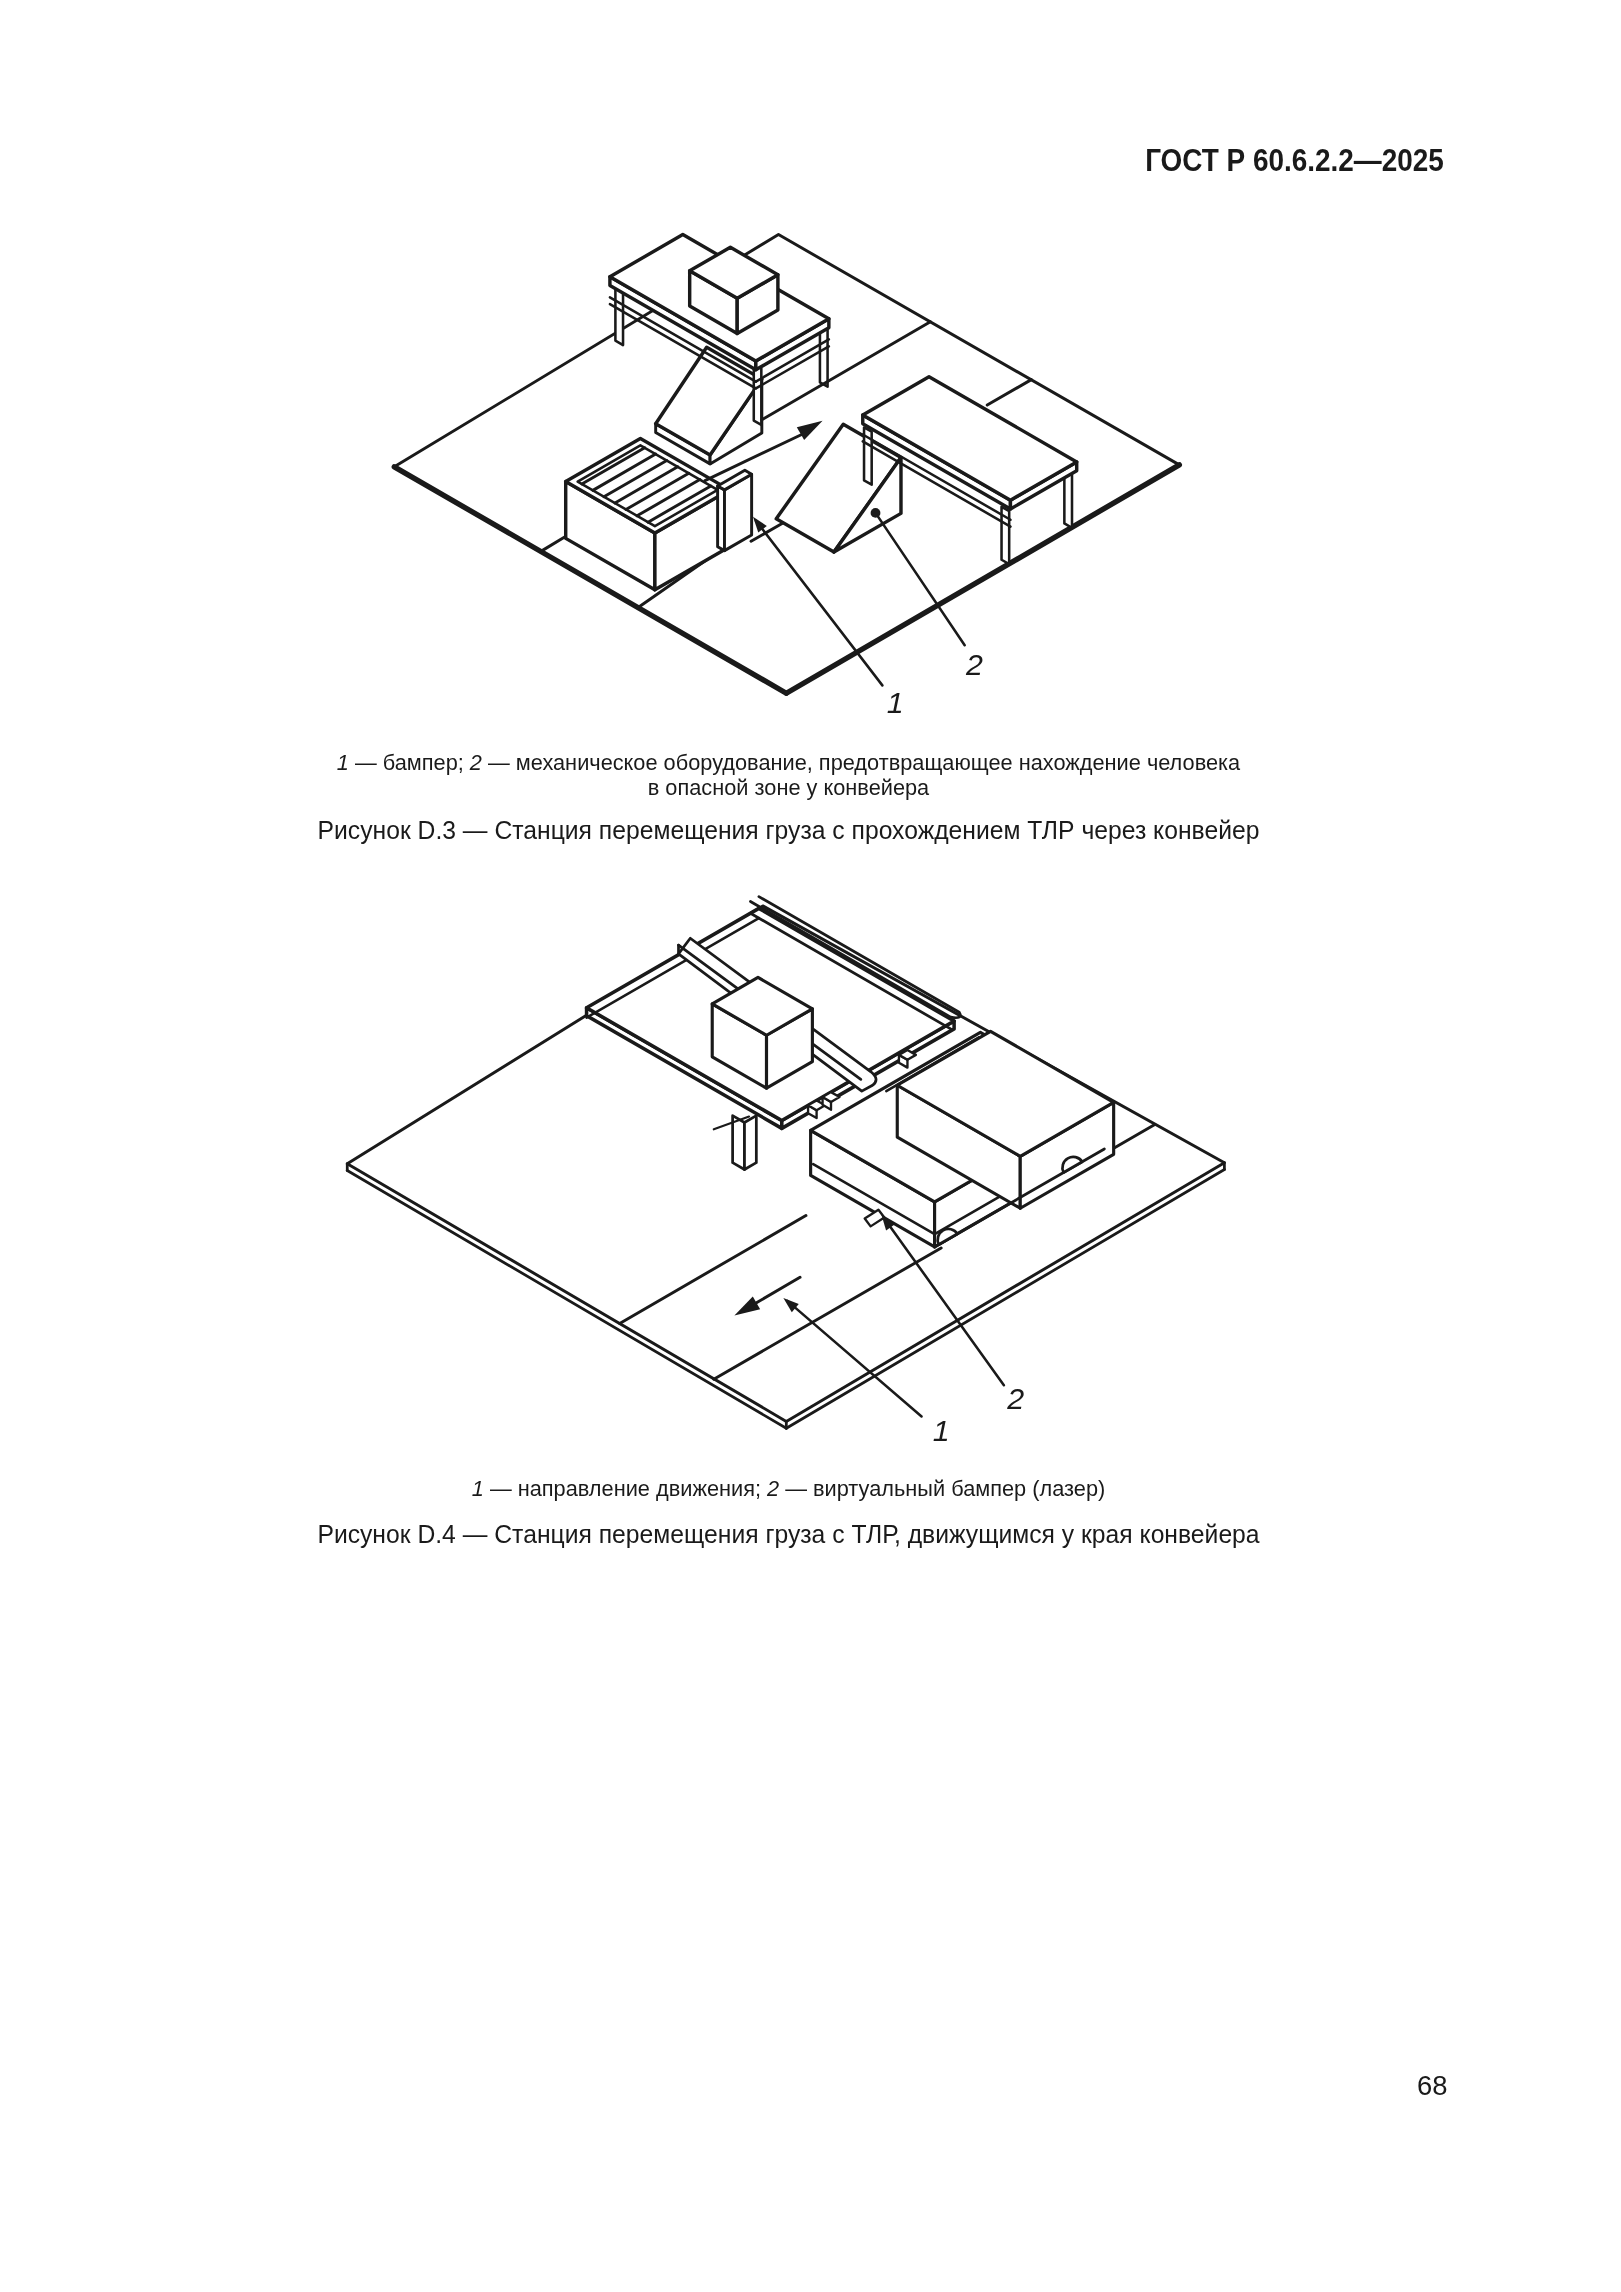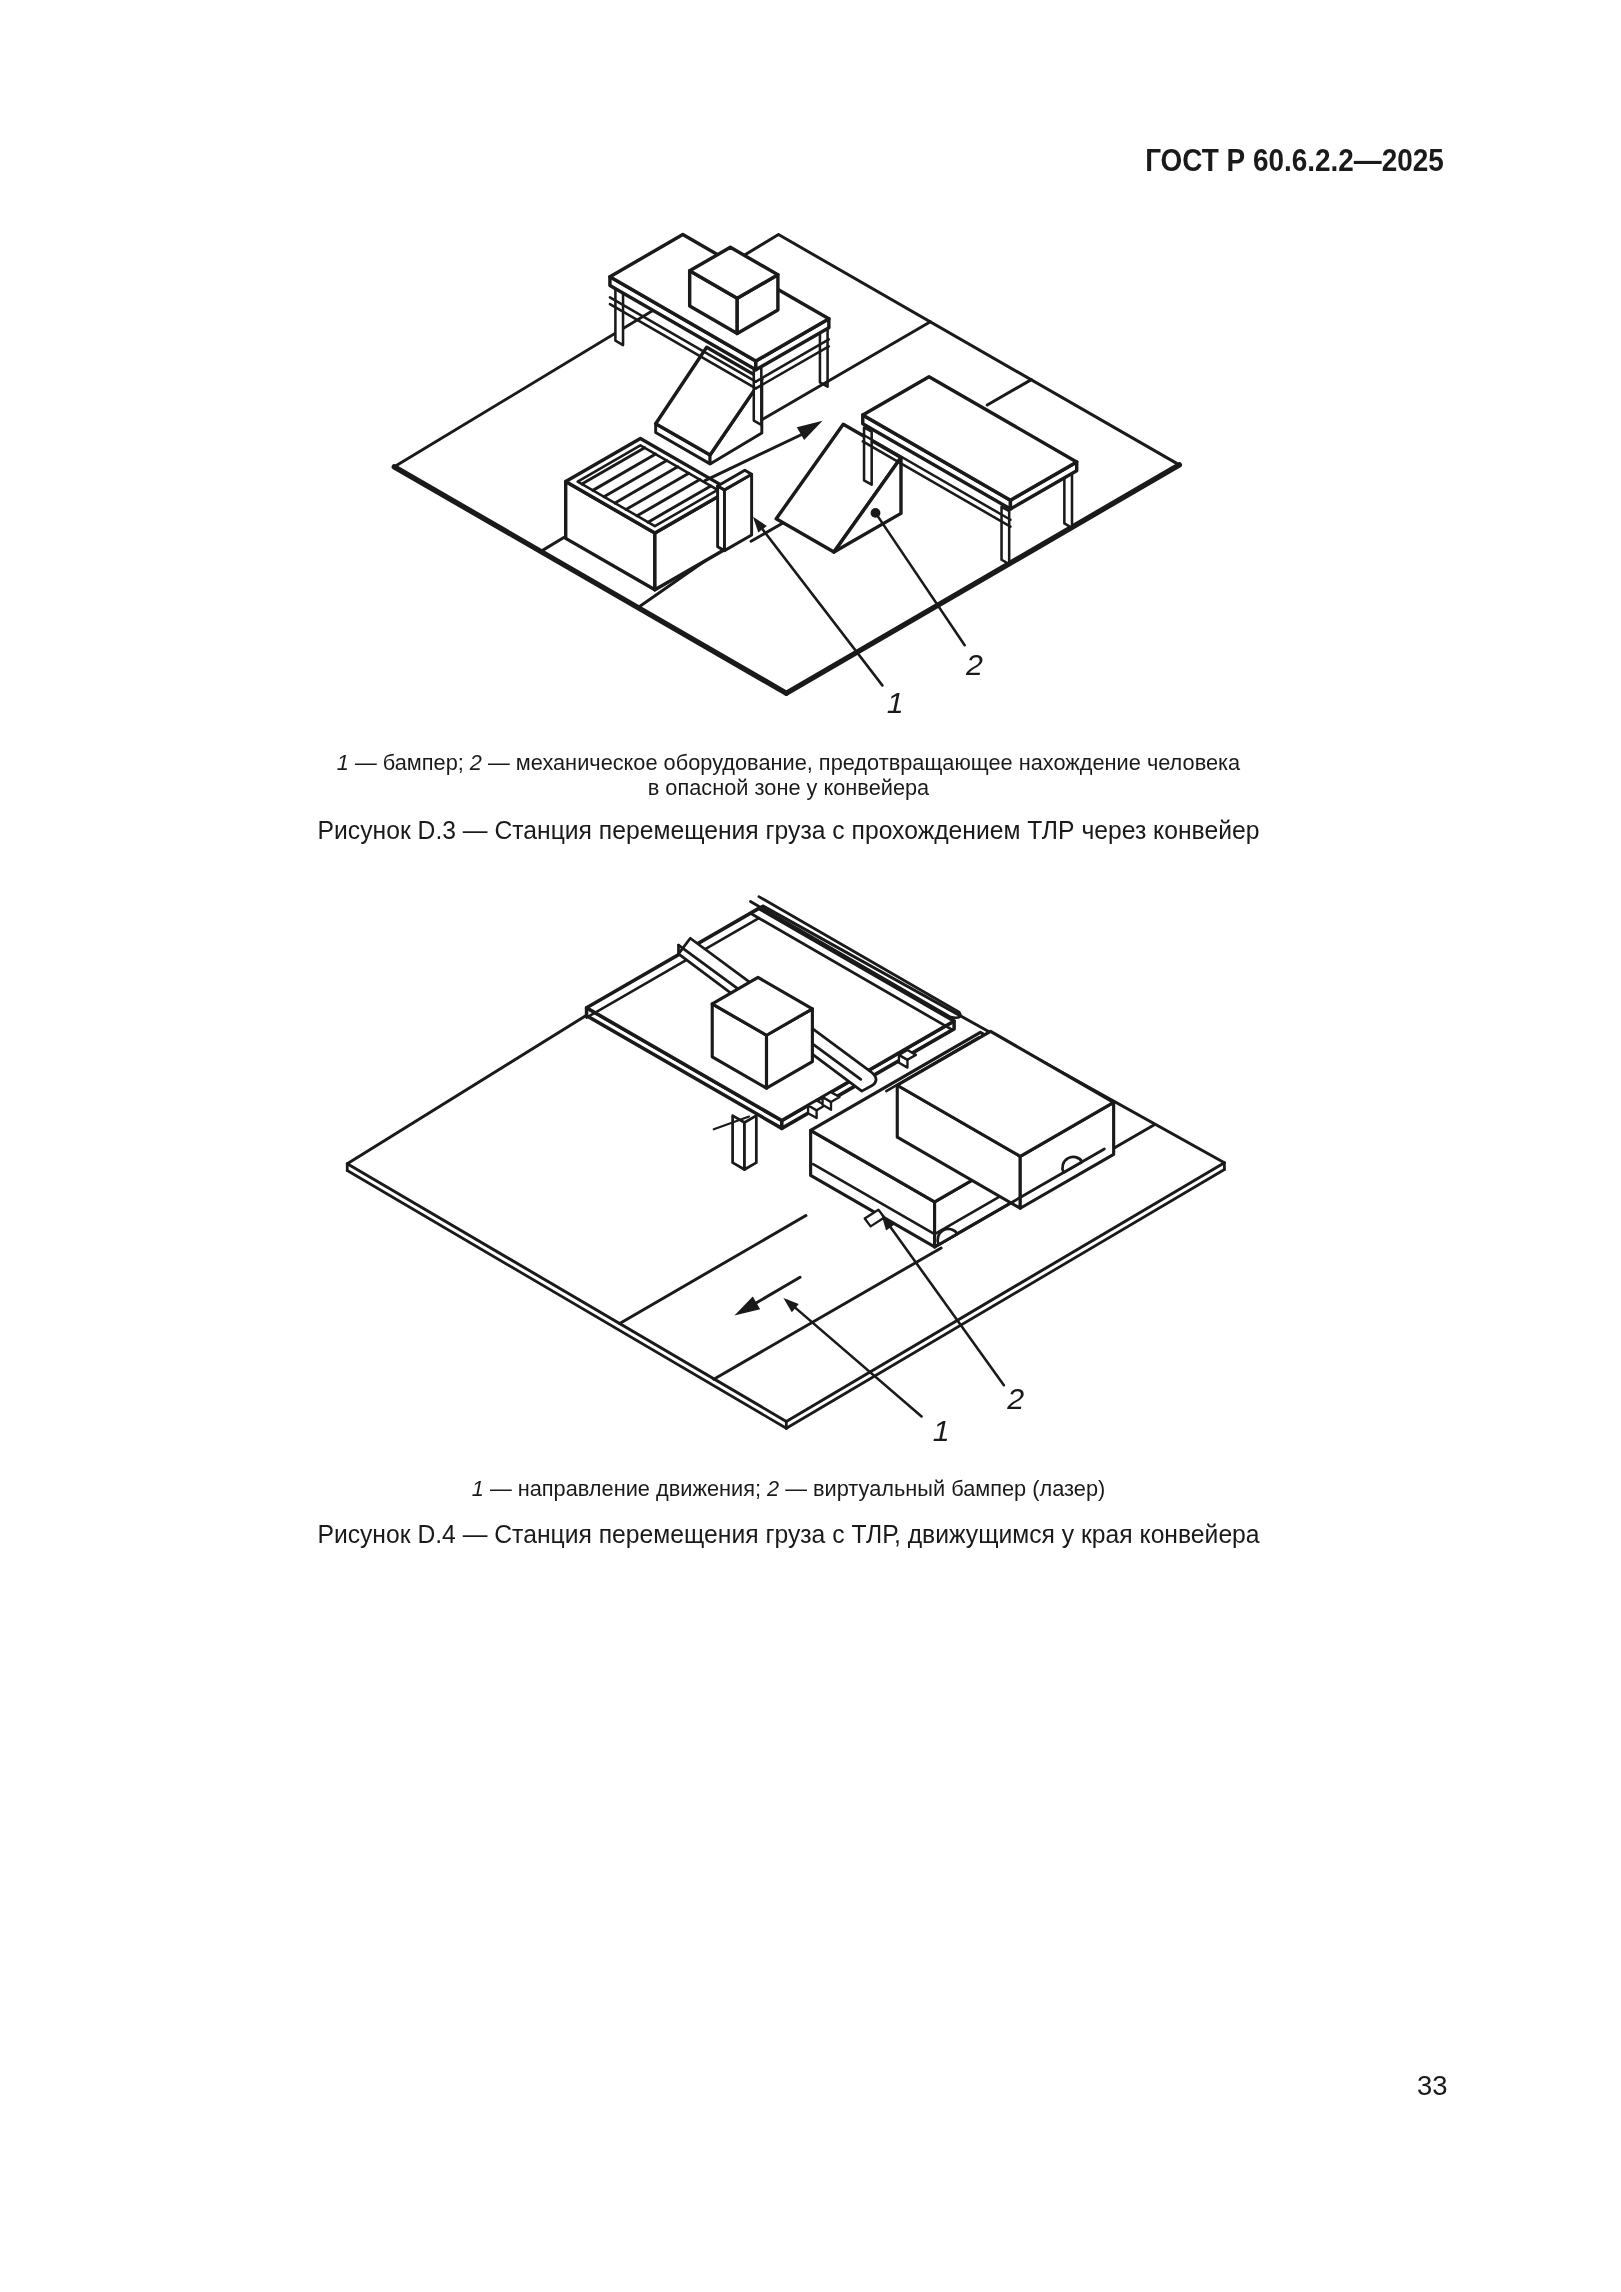--- a/index.html
+++ b/index.html
@@ -216,15 +216,15 @@
 <div class="cap" style="left:-38px; top:750px; font-size:22.5px; transform:scaleX(0.967);"><i>1</i> — бампер; <i>2</i> — механическое оборудование, предотвращающее нахождение человека</div>
 
 <div class="cap" style="left:-38px; top:775px; font-size:22.5px; transform:scaleX(0.967);">в опасной зоне у конвейера</div>
 
 <div class="cap" style="left:-38px; top:815px; font-size:26.5px; transform:scaleX(0.932);">Рисунок D.3 — Станция перемещения груза с прохождением ТЛР через конвейер</div>
 
 <div class="cap" style="left:-38px; top:1476px; font-size:22.5px; transform:scaleX(0.967);"><i>1</i> — направление движения; <i>2</i> — виртуальный бампер (лазер)</div>
 
 <div class="cap" style="left:-38px; top:1519px; font-size:26.5px; transform:scaleX(0.932);">Рисунок D.4 — Станция перемещения груза с ТЛР, движущимся у края конвейера</div>
 
-<div style="position:absolute; left:1401px; top:2070px; font-size:27.4px;">33</div>
+<div style="position:absolute; left:1401px; top:2070px; font-size:27.4px;">68</div>
 </div>
 
 
 </body></html>

